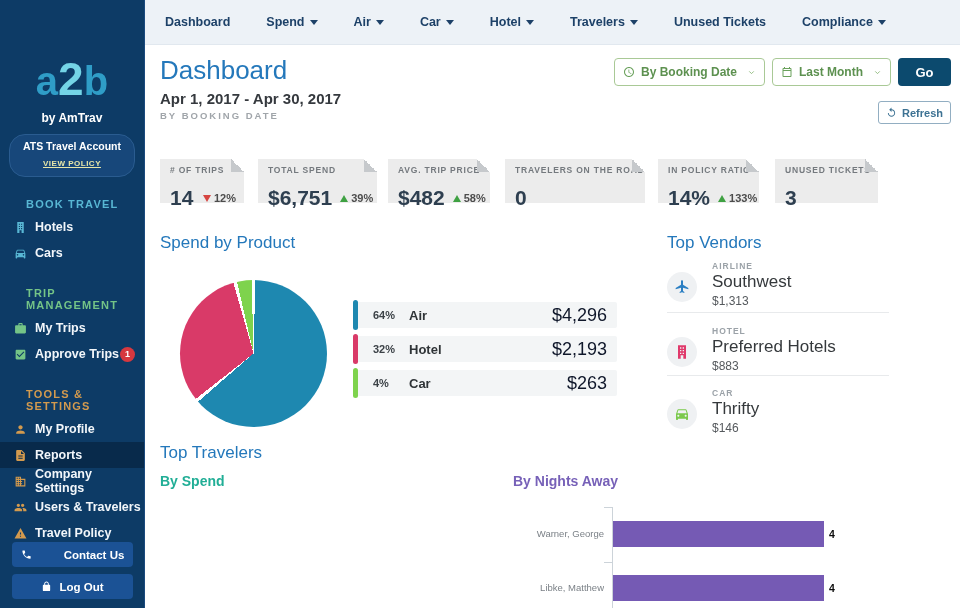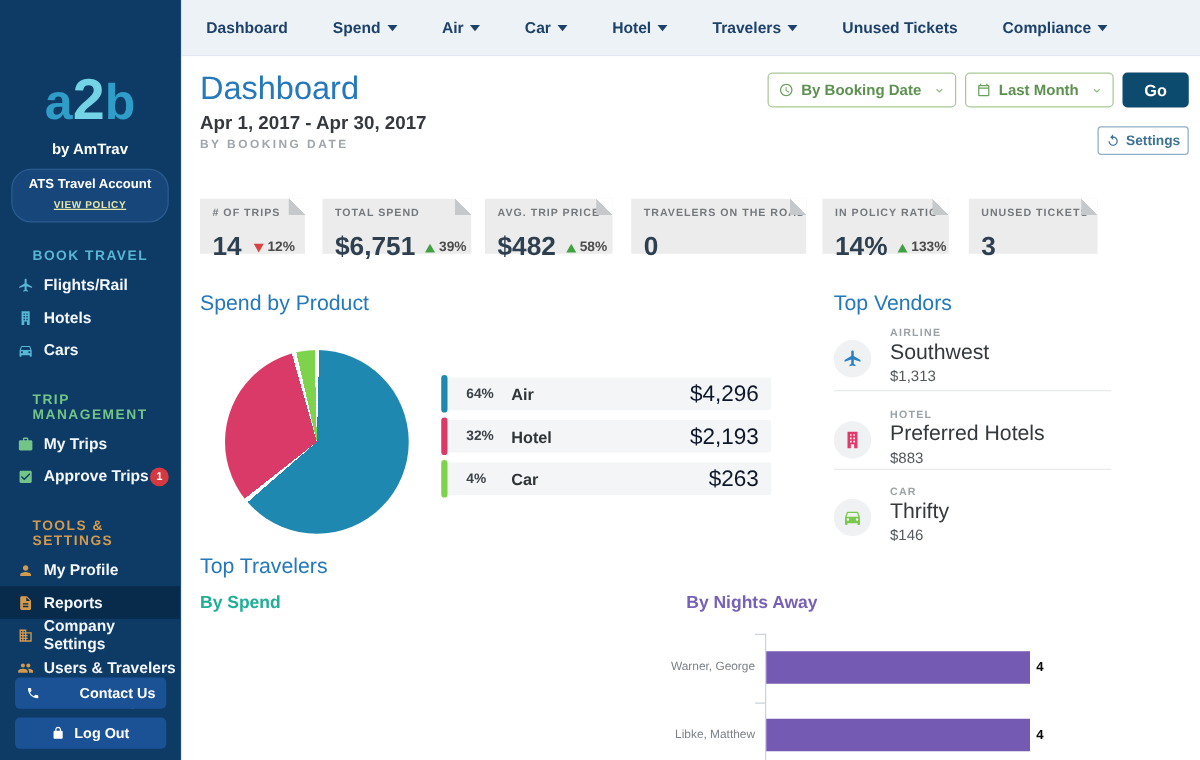--- a/index.html
+++ b/index.html
@@ -142,28 +142,20 @@
     <span class="l-a">a</span><span class="l-2">2</span><span class="l-b">b</span>
   </div>
   <div class="byline">by AmTrav</div>
 
   <div class="account-box">
     <div class="account-name">ATS Travel Account</div>
     <span class="account-link">VIEW POLICY</span>
   </div>
 
   <div class="s-title" style="color: rgb(88, 183, 212);">BOOK TRAVEL</div>
-  <div class="s-item">
-    <span class="s-icon" style="color: rgb(88, 183, 212);">
-        <svg viewBox="0 0 24 24">
-          <path d="M21.5 15.5v-2l-8-4.74V3.5c0-.83-.67-1.5-1.5-1.5s-1.5.67-1.5 1.5v5.26l-8 4.74v2l8-2.5v5.1l-2 1.4V21l3.5-1 3.5 1v-1.5l-2-1.4V13l8 2.5z"></path>
-        </svg>
-      </span>
-    <span>Flights/Rail</span>
-  </div>
   <div class="s-item">
     <span class="s-icon" style="color: rgb(88, 183, 212);">
         <svg viewBox="0 0 24 24">
           <path fill-rule="evenodd" d="M6 2h12v20H6V2zm3 3v2h2V5H9zm4 0v2h2V5h-2zM9 9v2h2V9H9zm4 0v2h2V9h-2zm-4 4v2h2v-2H9zm4 0v2h2v-2h-2zM10 17h4v5h-4v-5z"></path>
         </svg>
       </span>
     <span>Hotels</span>
   </div>
   <div class="s-item">
     <span class="s-icon" style="color: rgb(88, 183, 212);">
@@ -307,21 +299,21 @@
           <path d="M6 9l6 6 6-6"></path>
         </svg>
     </div>
     <button class="go-btn" style="background-color: #0c4a6e;">Go</button>
   </div>
 
   <button class="refresh-btn">
     <svg viewBox="0 0 24 24">
         <path d="M12 5V1L7 6l5 5V7c3.31 0 6 2.69 6 6s-2.69 6-6 6-6-2.69-6-6H4c0 4.42 3.58 8 8 8s8-3.58 8-8-3.58-8-8-8z"></path>
       </svg>
-    <span>Settings</span>
+    <span>Refresh</span>
   </button>
 
   <div class="kpi" style="left:15px;width:84px;">
     <div class="kpi-fold"></div>
     <div class="kpi-label"># OF TRIPS</div>
     <div class="kpi-value-row">
         <span class="kpi-value">14</span>
       <span class="kpi-trend">
           <span class="tri tri-down" style="color: rgb(214, 69, 65);"></span>
           <span class="kpi-delta">12%</span>
@@ -436,21 +428,21 @@
         <div class="vname">Thrifty</div>
         <div class="vamt">$146</div>
       </div>
     </div>
   </div>
   <div class="vdivider" style="top:267px;"></div>
   <div class="vdivider" style="top:330px;"></div>
 
   <h2 class="sec-heading" style="left: 15px; top: 398px; font-weight: 400; color: rgb(36, 120, 187);">Top Travelers</h2>
   <div class="sub-heading" style="left: 15px; color: rgb(33, 174, 150);">By Spend</div>
-  <div class="sub-heading" style="left: 368px; color: rgb(119, 97, 184); margin-left: 36px;">By Nights Away</div>
+  <div class="sub-heading" style="left: 368px; color: rgb(119, 97, 184);">By Nights Away</div>
 
 
   <div class="hchart" id="chart-nights" style="left:342px;width:473px;">
     <div class="haxis"></div>
     <div class="htick" style="top:7px;"></div>
     <div class="htick" style="top:62px;"></div>
     <div class="hcat" style="top:28px;">Warner, George</div>
     <div class="hcat" style="top:82px;">Libke, Matthew</div>
     <div class="hbar" style="top: 21px; width: 211px; background-color: rgb(117, 90, 180);">
         <span class="hval outside">4</span>

